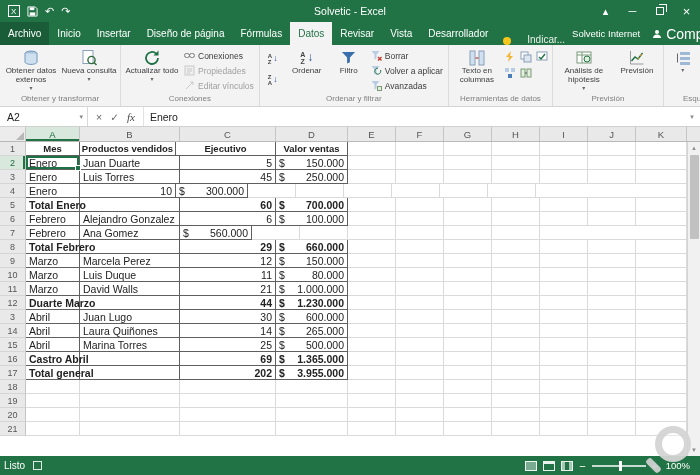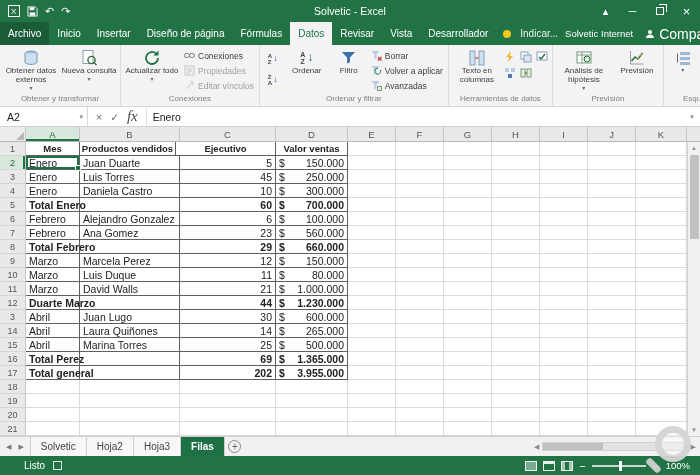--- a/index.html
+++ b/index.html
@@ -16,21 +16,21 @@
 .winbtn{width:27px;height:22px;display:flex;align-items:center;justify-content:center;font-size:11px;color:#fff;}
 .restore-glyph{width:8px;height:8px;border:1px solid #fff;position:relative;display:inline-block;}
 .restore-glyph:before{content:"";position:absolute;left:2px;top:-4px;width:7px;height:7px;border:1px solid #fff;border-bottom:none;border-left:none;}
 
 
 .ribbontabs{height:23px;background:#217346;display:flex;align-items:stretch;color:#fff;font-size:10px;flex:0 0 auto;overflow:hidden;}
 .rtablist{display:flex;align-items:stretch;}
 .rtab{padding:0 8px;display:flex;align-items:center;white-space:nowrap;cursor:default;}
 .rtab.archivo{background:#1a5c38;}
 .rtab.active{background:#f3f3f3;color:#217346;}
-.tellme{display:flex;align-items:center;gap:9px;padding:0 7px;color:#eaf2ea;white-space:nowrap;}
+.tellme{display:flex;align-items:flex-end;gap:16px;padding:0 7px;color:#eaf2ea;white-space:nowrap;}
 .bulb{width:8px;height:8px;border-radius:50%;background:#f6c61d;display:inline-block;}
 .accountarea{margin-left:auto;display:flex;align-items:center;gap:12px;padding-right:8px;white-space:nowrap;}
 .account{font-size:9.5px;}
 .sharebtn{display:flex;align-items:center;gap:4px;font-size:14px;}
 
 
 .ribbon{height:62px;background:#f3f3f3;border-bottom:1px solid #d5d5d5;display:flex;flex:0 0 auto;overflow:hidden;}
 .rgroup{display:flex;flex-direction:column;border-right:1px solid #dcdcdc;padding:1px 2px 0;}
 .gbody{flex:1;display:flex;align-items:flex-start;}
 .glabel{height:13px;line-height:12px;text-align:center;color:#808080;font-size:8px;white-space:nowrap;padding:0 4px;}
@@ -52,21 +52,21 @@
 .azbig .azarrow{font-size:12px;}
 .toolgrid{display:grid;grid-template-columns:15px 15px 15px;grid-auto-rows:15px;gap:1px;padding-top:3px;}
 .gicon{display:flex;align-items:center;justify-content:center;}
 
 
 .formulabar{height:20px;background:#fff;border-bottom:1px solid #d0d0d0;display:flex;align-items:stretch;font-size:10.5px;flex:0 0 auto;}
 .namebox{width:88px;border-right:1px solid #d8d8d8;display:flex;align-items:center;padding:0 4px 0 7px;}
 .namebox .nbtext{flex:1;}
 .nbarrow{font-size:7px;color:#8a8a8a;}
 .fbtns{display:flex;align-items:center;gap:8px;padding:0 8px;border-right:1px solid #e2e2e2;color:#6a6a6a;}
-.fbtns .fx{font-family:"Liberation Serif",serif;font-style:italic;font-size:15px;color:#4a4a4a;}
+.fbtns .fx{font-family:"Liberation Serif",serif;font-style:italic;font-size:11px;color:#4a4a4a;}
 .ffield{flex:1;display:flex;align-items:center;padding-left:6px;}
 .fbexpand{width:16px;display:flex;align-items:center;justify-content:center;font-size:7px;color:#8a8a8a;}
 
 
 .colhdr-row{height:15px;display:flex;background:#e9e9e9;border-bottom:1px solid #b9b9b9;flex:0 0 auto;font-size:9.5px;color:#555;}
 .corner{width:26px;background:#ececec;border-right:1px solid #c6c6c6;position:relative;flex:0 0 auto;}
 .corner:after{content:"";position:absolute;right:1px;bottom:1px;border-left:8px solid transparent;border-bottom:8px solid #b8b8b8;}
 .chlist{flex:1;display:flex;}
 .chcell{display:flex;align-items:center;justify-content:center;border-right:1px solid #c6c6c6;}
 .chcell.selhdr{background:#d8e8dc;color:#1e6b41;box-shadow:inset 0 -2px 0 #217346;}
@@ -107,21 +107,21 @@
 .stab:first-child{border-left:1px solid #cfcfcf;}
 .stab.active{background:#1e7145;color:#fff;font-weight:bold;}
 .addsheet{width:20px;display:flex;align-items:center;justify-content:center;}
 .addsheet .plus{width:13px;height:13px;border:1px solid #8a8a8a;border-radius:50%;display:flex;align-items:center;justify-content:center;font-size:10px;color:#6a6a6a;line-height:1;}
 .hscroll{margin-left:auto;width:170px;display:flex;align-items:center;gap:3px;padding:0 4px;color:#8a8a8a;font-size:7px;}
 .htrack{flex:1;height:9px;background:#e3e3e3;border:1px solid #d0d0d0;display:flex;}
 .hthumb{width:60px;height:100%;background:#c1c1c1;}
 
 
 .statusbar{height:19px;background:#217346;color:#fff;display:flex;align-items:center;font-size:10px;flex:0 0 auto;}
-.statusleft{display:flex;align-items:center;gap:8px;padding-left:24px;}
+.statusleft{display:flex;align-items:center;gap:8px;padding-left:4px;}
 .macroicon{width:9px;height:9px;border:1px solid rgba(255,255,255,.85);display:inline-block;}
 .statusright{margin-left:auto;display:flex;align-items:center;gap:6px;padding-right:10px;}
 .vi{width:12px;height:10px;border:1px solid rgba(255,255,255,.9);display:inline-block;}
 .vi1{background:rgba(255,255,255,.4);}
 .vi2{box-shadow:inset 0 2px 0 rgba(255,255,255,.9);}
 .vi3{box-shadow:inset 3px 0 0 rgba(255,255,255,.6), inset -3px 0 0 rgba(255,255,255,.6);}
 .zoomglyph{font-size:11px;}
 .zoomtrack{width:54px;height:2px;background:rgba(255,255,255,.75);position:relative;}
 .zoomthumb{position:absolute;left:50%;top:-4px;width:3px;height:10px;background:#fff;}
 .zoomlabel{font-size:9.5px;min-width:26px;text-align:right;}
@@ -512,21 +512,20 @@
           <div class="cell wx"></div>
           <div class="cell wx"></div>
           <div class="cell wx"></div>
           <div class="cell wx"></div>
           <div class="cell wx"></div>
           <div class="cell wk"></div>
         </div>
         <div class="grow">
           <div class="rnum">4</div>
           <div class="cell w0 tbl">Enero</div>
-          <div class="cell w1 tbl">Daniela Castro</div>
           <div class="cell w2 tbl num">10</div>
           <div class="cell w3 tbl cur">
             <span class="cursym">$</span>
             <span>300.000</span>
           </div>
           <div class="cell wx"></div>
           <div class="cell wx"></div>
           <div class="cell wx"></div>
           <div class="cell wx"></div>
           <div class="cell wx"></div>
@@ -564,21 +563,20 @@
           <div class="cell wx"></div>
           <div class="cell wx"></div>
           <div class="cell wx"></div>
           <div class="cell wx"></div>
           <div class="cell wk"></div>
         </div>
         <div class="grow">
           <div class="rnum">7</div>
           <div class="cell w0 tbl">Febrero</div>
           <div class="cell w1 tbl">Ana Gomez</div>
-          <div class="cell w2 tbl num">23</div>
           <div class="cell w3 tbl cur">
             <span class="cursym">$</span>
             <span>560.000</span>
           </div>
           <div class="cell wx"></div>
           <div class="cell wx"></div>
           <div class="cell wx"></div>
           <div class="cell wx"></div>
           <div class="cell wx"></div>
           <div class="cell wx"></div>
@@ -715,21 +713,21 @@
           <div class="cell wx"></div>
           <div class="cell wx"></div>
           <div class="cell wx"></div>
           <div class="cell wx"></div>
           <div class="cell wx"></div>
           <div class="cell wx"></div>
           <div class="cell wk"></div>
         </div>
         <div class="grow">
           <div class="rnum">16</div>
-          <div class="cell w0 tbl boldc">Total Perez</div>
+          <div class="cell w0 tbl boldc">Castro Abril</div>
           <div class="cell w1 tbl boldc"></div>
           <div class="cell w2 tbl boldc num">69</div>
           <div class="cell w3 tbl boldc cur">
             <span class="cursym">$</span>
             <span>1.365.000</span>
           </div>
           <div class="cell wx"></div>
           <div class="cell wx"></div>
           <div class="cell wx"></div>
           <div class="cell wx"></div>
@@ -813,42 +811,20 @@
       </div>
     <div class="vscroll">
       <div class="varrow">▲</div>
       <div class="vtrack">
           <div class="vthumb"></div>
         </div>
       <div class="varrow">▼</div>
     </div>
   </div>
 
-  <div class="sheetbar">
-    <div class="navarrows">
-      <span>◀</span>
-      <span>▶</span>
-    </div>
-    <div class="stabs">
-        <div class="stab">Solvetic</div>
-        <div class="stab">Hoja2</div>
-        <div class="stab">Hoja3</div>
-        <div class="stab active">Filas</div>
-      </div>
-    <div class="addsheet">
-        <span class="plus">+</span>
-      </div>
-    <div class="hscroll">
-      <span>◀</span>
-      <div class="htrack">
-          <div class="hthumb"></div>
-        </div>
-      <span>▶</span>
-    </div>
-  </div>
 
   <div class="statusbar">
     <div class="statusleft">
       <span>Listo</span>
       <span class="macroicon"></span>
     </div>
     <div class="statusright">
       <span class="vi vi1"></span>
       <span class="vi vi2"></span>
       <span class="vi vi3"></span>

